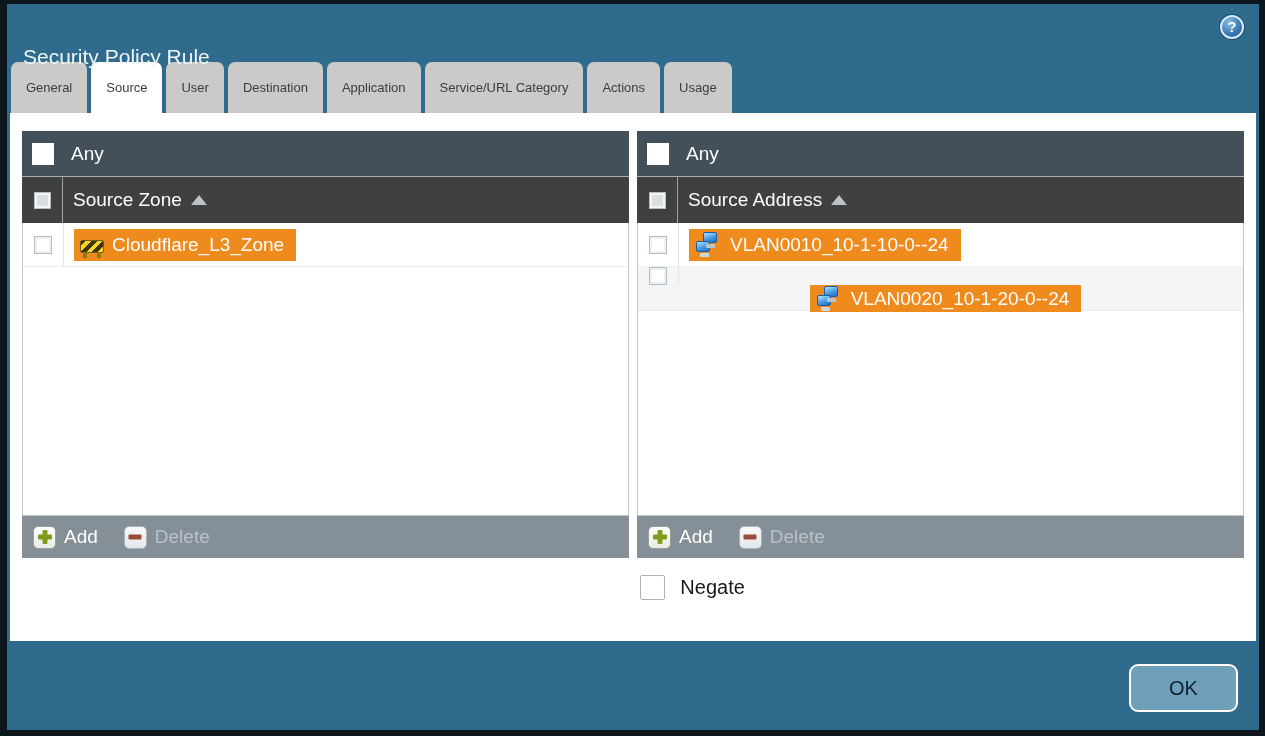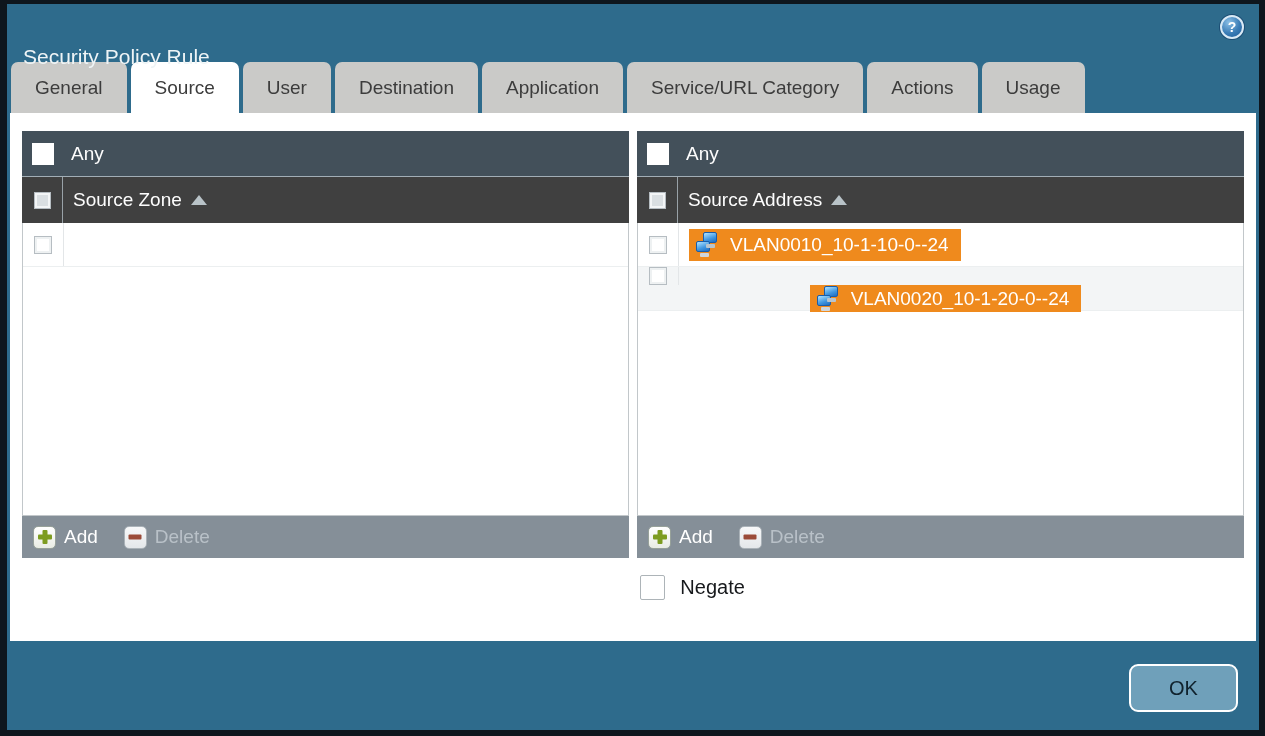--- a/index.html
+++ b/index.html
@@ -14,22 +14,22 @@
   .titlebar { position:relative; height:58px; }
   .title { position:absolute; left:16px; top:27px; color:#eef4f6; font-size:21px;margin-top:14px; }
   .help-icon { position:absolute; right:15px; top:11px; width:24px; height:24px;
                border-radius:50%; cursor:pointer;
                background:radial-gradient(circle at 35% 28%, #8cc0e6, #3a7cb6 55%, #1c5c99);
                border:2px solid #d9e9f5; box-shadow:0 0 0 1px #1d4d74;
                color:#fff; font-size:14px; font-weight:bold; text-align:center; line-height:20px; }
 
   
   .tabbar { display:flex; gap:4px; padding-left:4px; height:51px; }
-  .tab { background:#cacac8; color:#3c3c3c; font-size:19px; line-height:51px;
-         padding:0 24px; border-radius:7px 7px 0 0; cursor:pointer; white-space:nowrap; }
+  .tab { background:#cacac8; color:#3c3c3c; font-size:13px; line-height:51px;
+         padding:0 15px; border-radius:7px 7px 0 0; cursor:pointer; white-space:nowrap; }
   .tab.active { background:#ffffff; }
 
   
   .content { position:absolute; left:3px; right:3px; top:109px; height:528px;
              background:#ffffff; padding:18px 12px 0 12px; }
   .panels { display:flex; gap:8px; }
   .panel { flex:1; display:flex; flex-direction:column; height:427px; }
 
   .any-header { height:45px; background:#43505a; display:flex; align-items:center;
                 padding-left:10px; flex:none; }
@@ -142,20 +142,24 @@
               <div class="cb-header"></div>
             </div>
           <span class="col-title">Source Zone</span>
           <span class="sort-asc-icon"></span>
         </div>
         <div class="list">
           <div class="row">
             <div class="cb-cell">
                 <div class="cb-row"></div>
               </div>
+            <div class="chip">
+              <span class="zone-icon"></span>
+              <span>Cloudflare_L3_Zone</span>
+            </div>
           </div>
         </div>
         <div class="panel-footer">
           <div class="tool-btn">
             <span class="icon-sq plus-icon"></span>
             <span class="tool-label">Add</span>
           </div>
           <div class="tool-btn disabled">
             <span class="icon-sq minus-icon"></span>
             <span class="tool-label">Delete</span>

